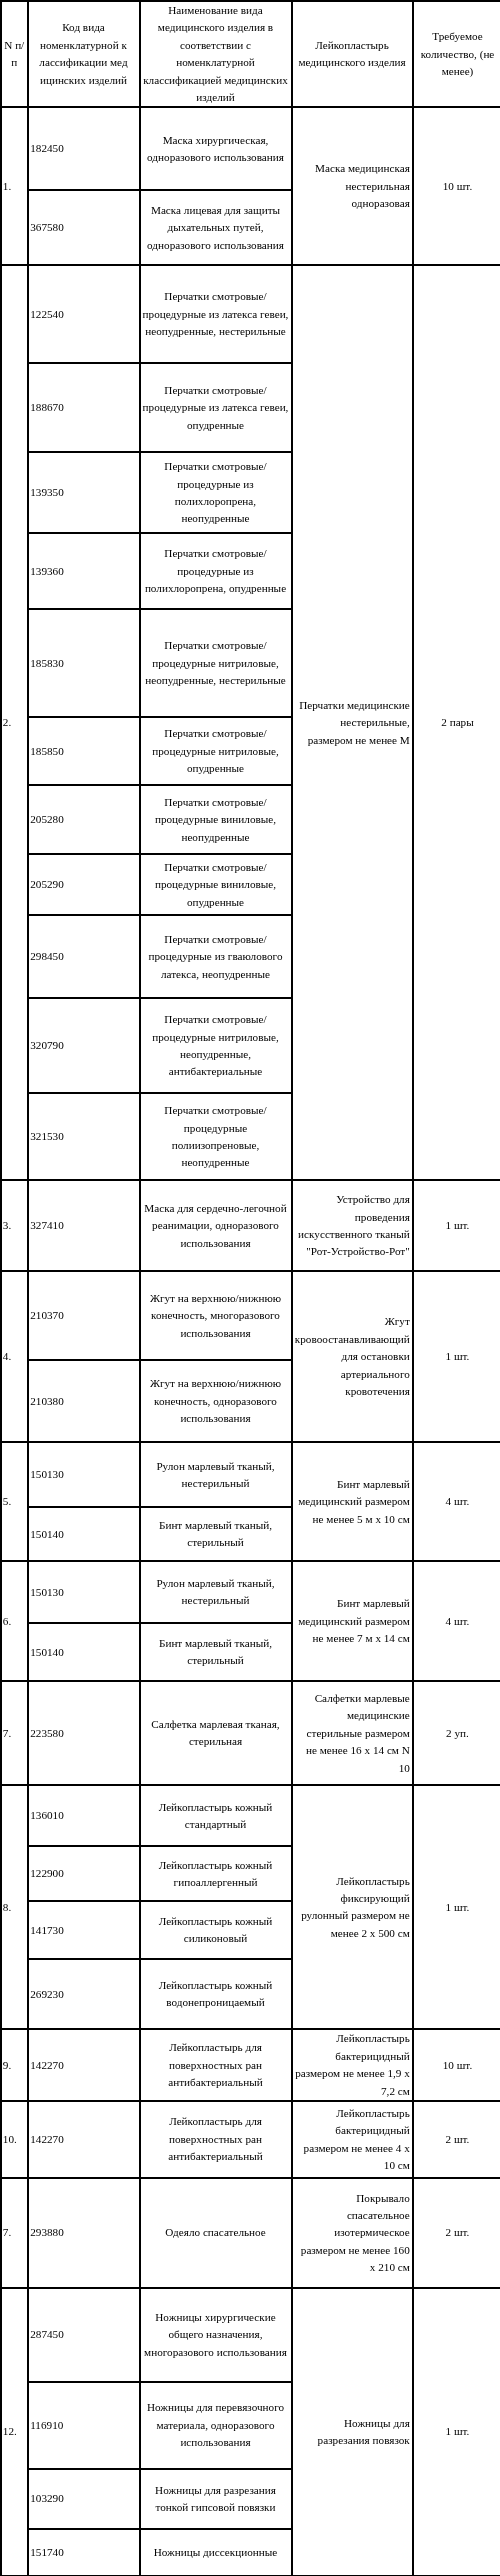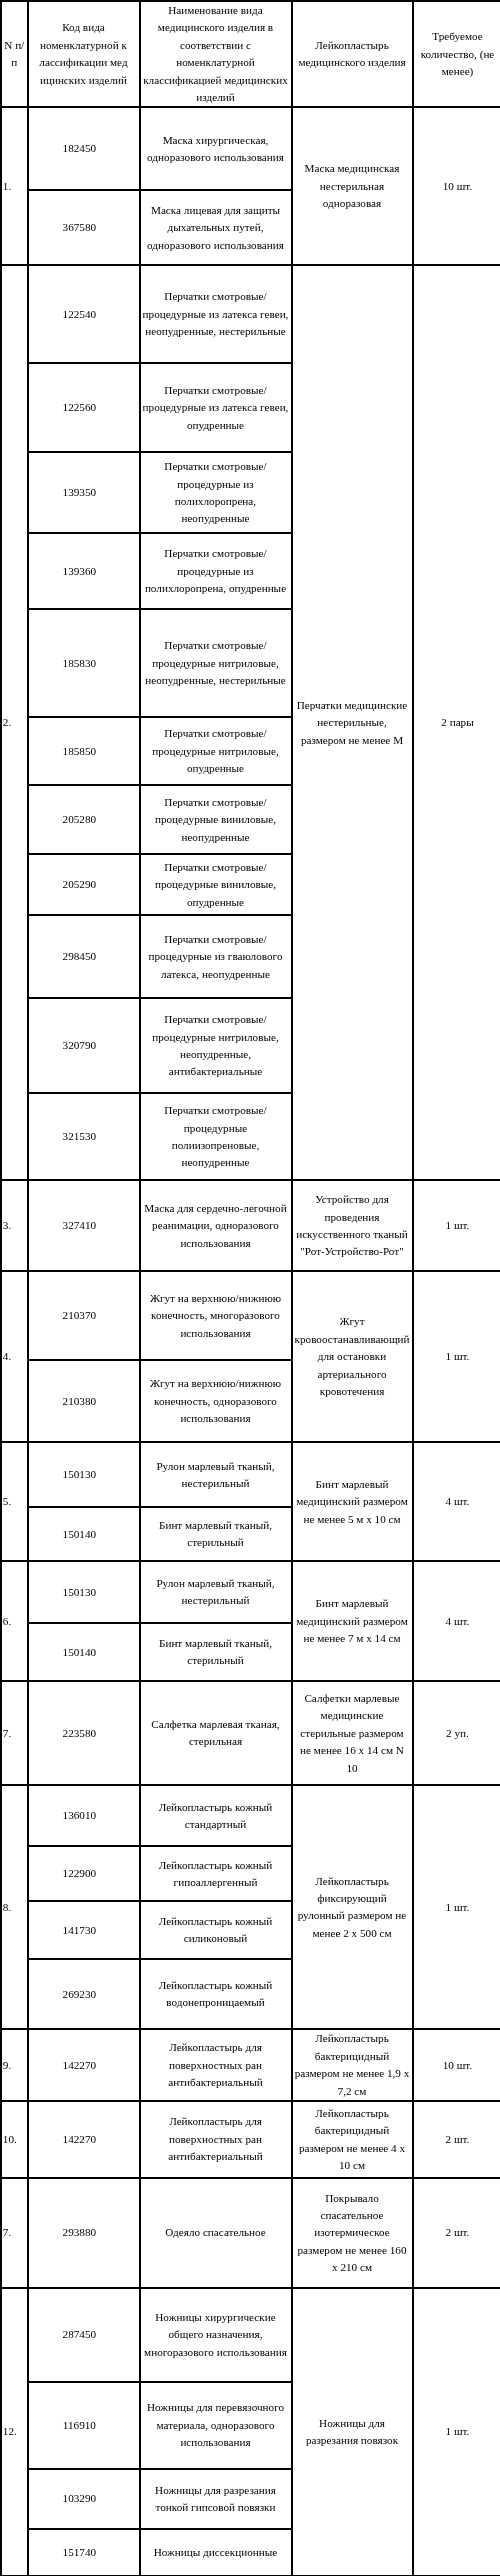--- a/index.html
+++ b/index.html
@@ -1,23 +1,23 @@
 <!DOCTYPE html>
 <html style="font-size:13.2px"><head>
 <meta charset="utf-8">
 <style>
   html, body { margin: 0; padding: 0; background: #ffffff; }
   body { width: 501px; font-family: "Liberation Serif", "DejaVu Serif", serif; font-size: 11.2px; color: #000; }
   table { border-collapse: collapse; width: 501px; table-layout: fixed; }
   td, th { border: 2.5px solid #000; padding: 0 1.7px; vertical-align: middle; line-height: 17.4px; font-weight: normal; }
   th { text-align: center; height: 104px; margin-left: 33px; }
   td.num { text-align: left; vertical-align: middle; padding-left: 0.8px; }
-  td.code { text-align: center; vertical-align: middle; padding-right: 10px; }
+  td.code { text-align: left; vertical-align: middle; padding-right: 10px; }
   td.name { text-align: center; vertical-align: middle; }
-  td.product { text-align: center; vertical-align: middle; }
+  td.product { text-align: right; vertical-align: middle; }
   td.qty { text-align: center; vertical-align: middle; }
   col.c-num { width: 26.5px; }
   col.c-code { width: 112px; }
   col.c-name { width: 152px; }
   col.c-prod { width: 121px; }
   col.c-qty { width: 90px; }
 </style>
 </head>
 <body>
 
@@ -53,21 +53,21 @@
     </tr>
 
     <tr style="height:98px">
       <td class="num" rowspan="11">2.</td>
       <td class="code">122540</td>
       <td class="name">Перчатки смотровые/процедурные из латекса гевеи, неопудренные, нестерильные</td>
       <td class="product" rowspan="11">Перчатки медицинские нестерильные, размером не менее M</td>
       <td class="qty" rowspan="11">2 пары</td>
     </tr>
     <tr style="height:89px">
-      <td class="code">122560</td>
+      <td class="code">188670</td>
       <td class="name">Перчатки смотровые/процедурные из латекса гевеи, опудренные</td>
     </tr>
     <tr style="height:81px">
       <td class="code">139350</td>
       <td class="name">Перчатки смотровые/процедурные из полихлоропрена, неопудренные</td>
     </tr>
     <tr style="height:76px">
       <td class="code">139360</td>
       <td class="name">Перчатки смотровые/процедурные из полихлоропрена, опудренные</td>
     </tr>

